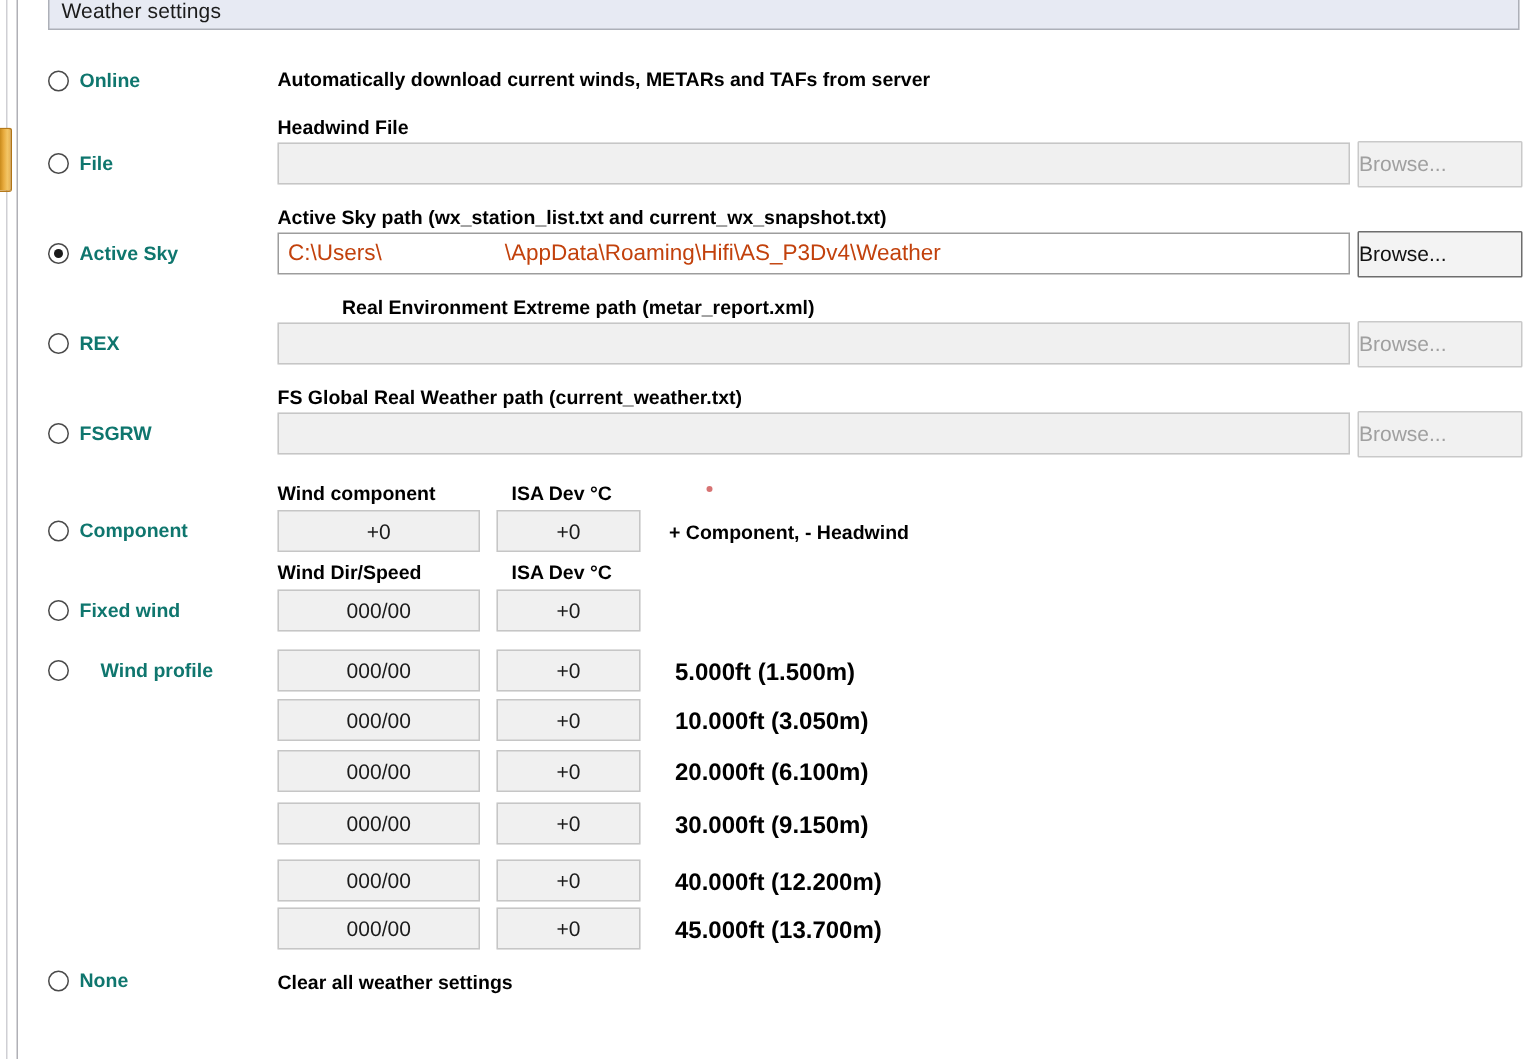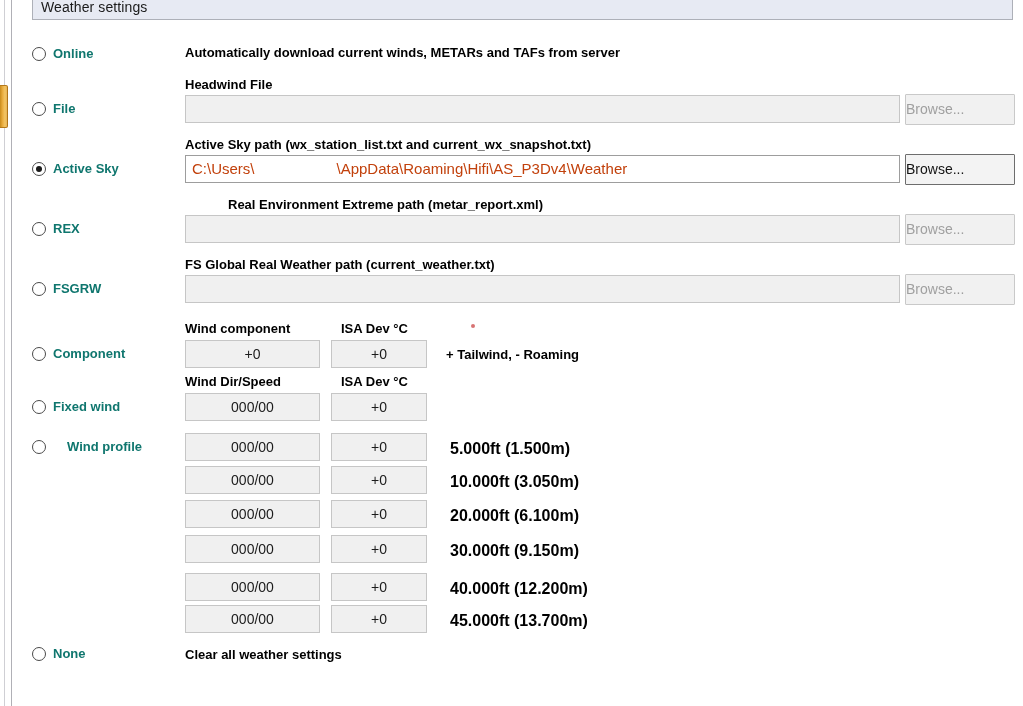--- a/index.html
+++ b/index.html
@@ -268,21 +268,21 @@
 
   <div class="field-label" style="left:185px; top:257px;">FS Global Real Weather path (current_weather.txt)</div>
   <input class="txt" style="left: 185px; top: 275px; width: 715px;" type="text" disabled="" value="">
   <div class="btn" style="left:905px; top:274px;">Browse...</div>
 
   <div class="field-label" style="left:185px; top:321px;">Wind component</div>
   <div class="field-label" style="left:341px; top:321px;">ISA Dev °C</div>
   <div id="cursor-dot"></div>
   <input class="txt center" style="left: 185px; top: 340px; width: 135px;" type="text" value="+0">
   <input class="txt center" style="left: 331px; top: 340px; width: 96px;" type="text" value="+0">
-  <div class="note" style="left:446px; top:347px;">+ Tailwind,  - Roaming</div>
+  <div class="note" style="left:446px; top:347px;">+ Component,  - Headwind</div>
 
   <div class="field-label" style="left:185px; top:374px;">Wind Dir/Speed</div>
   <div class="field-label" style="left:341px; top:374px;">ISA Dev °C</div>
   <input class="txt center" style="left: 185px; top: 393px; width: 135px;" type="text" value="000/00">
   <input class="txt center" style="left: 331px; top: 393px; width: 96px;" type="text" value="+0">
 
   <input class="txt center" style="left: 185px; top: 433px; width: 135px;" type="text" value="000/00">
   <input class="txt center" style="left: 331px; top: 433px; width: 96px;" type="text" value="+0">
   <div class="alt-label" style="left:450px; top:440px;">5.000ft (1.500m)</div>
 

